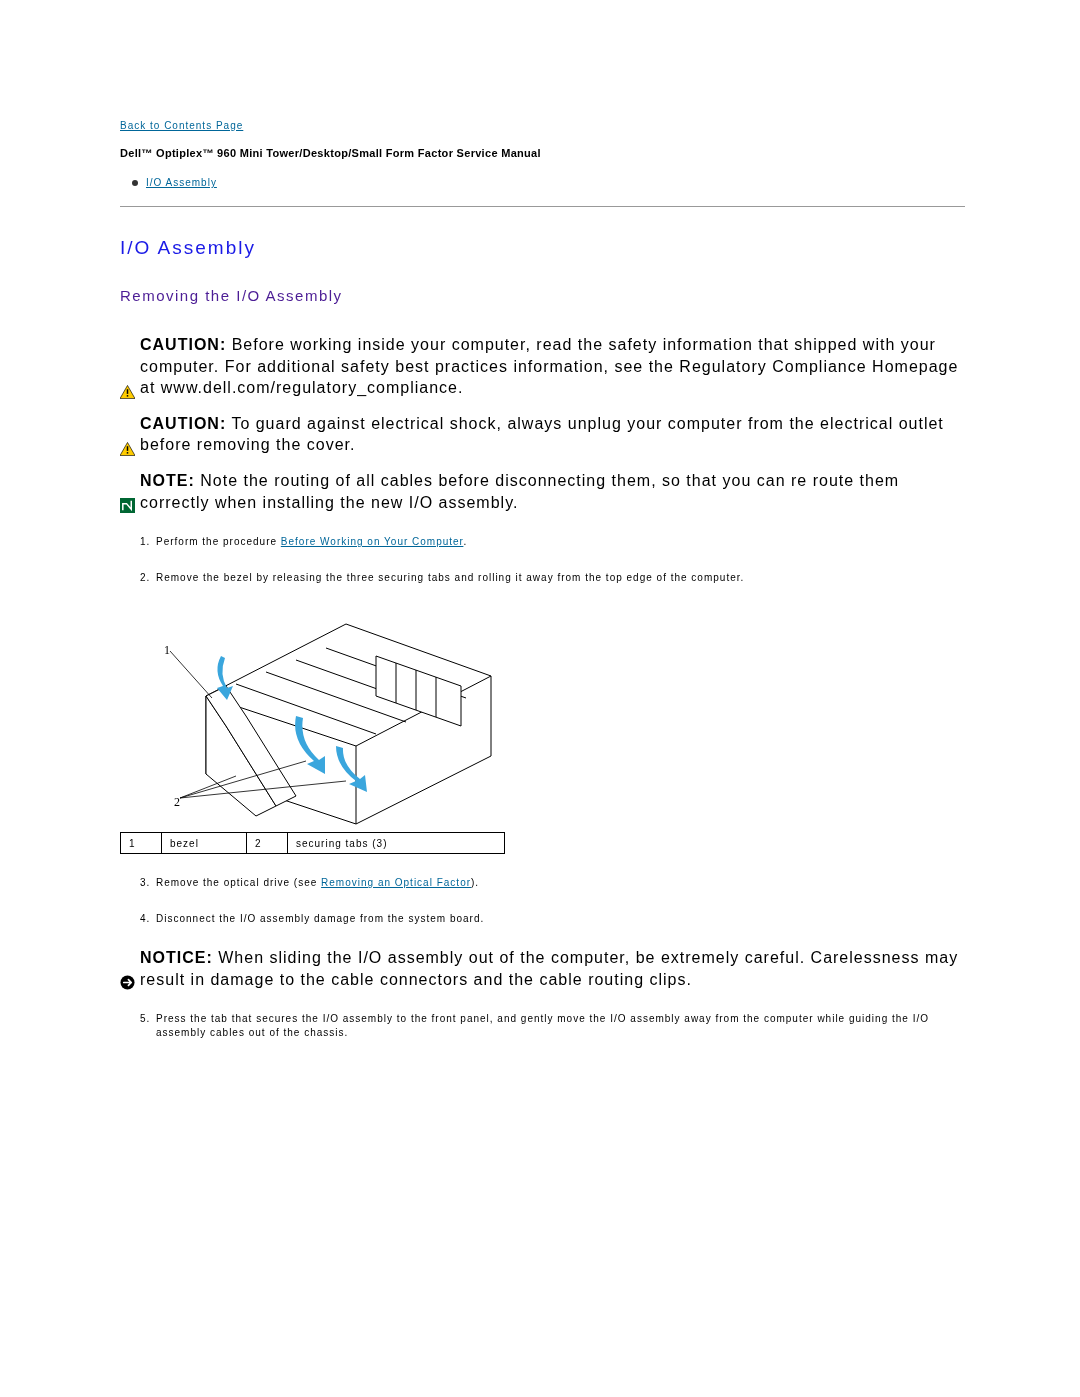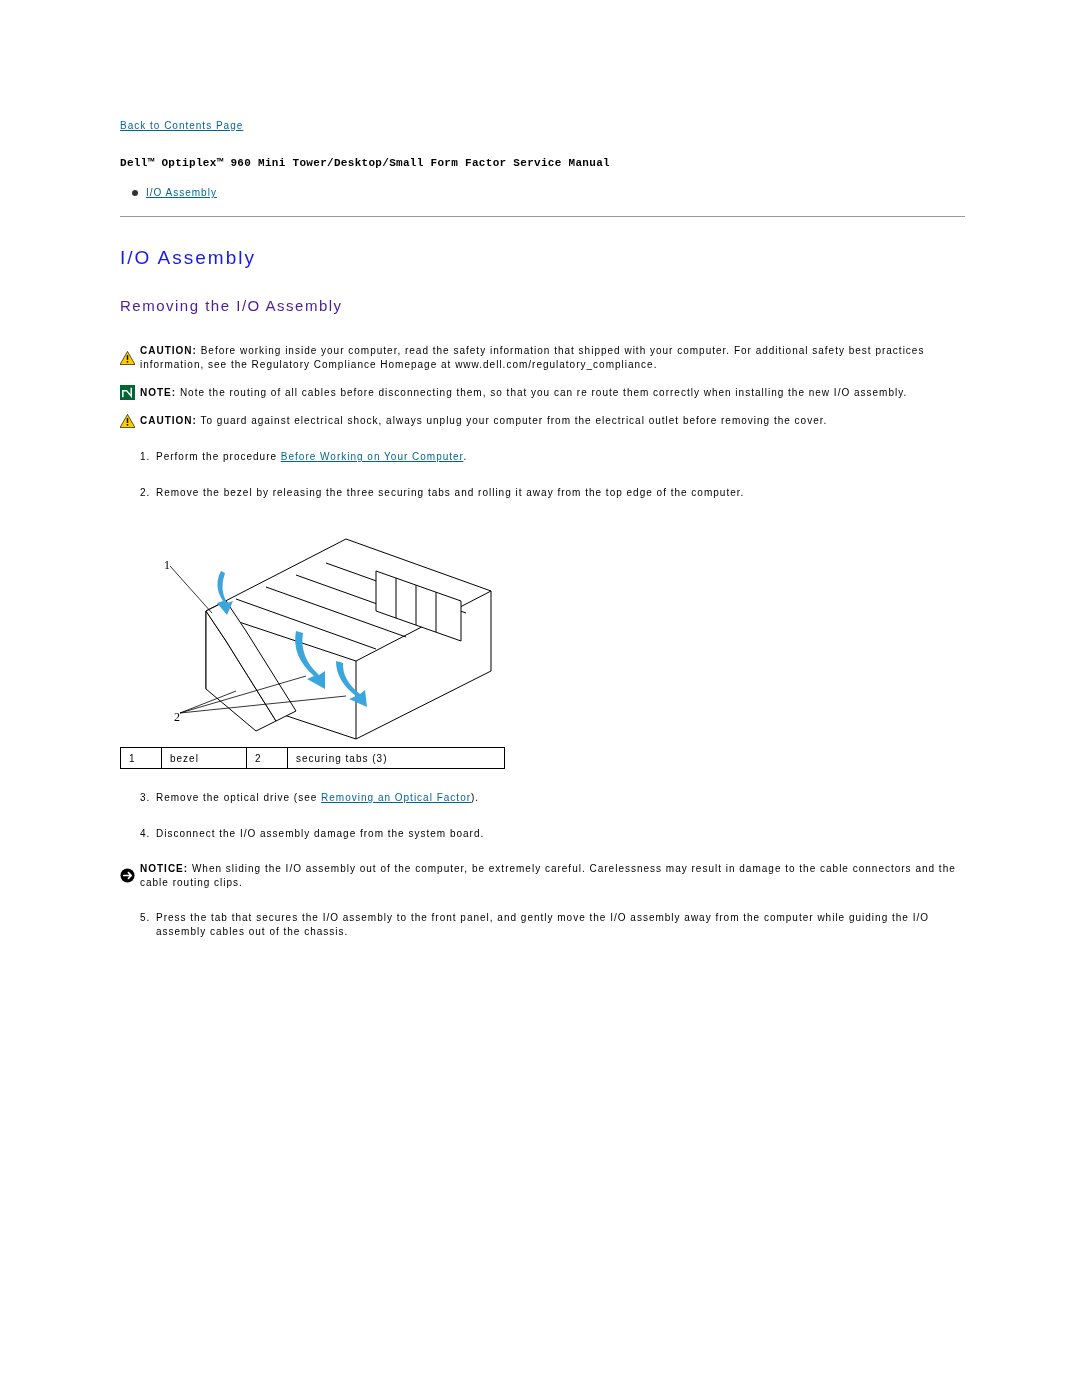--- a/index.html
+++ b/index.html
@@ -20,24 +20,23 @@
   }
   .top-link {
     color: #006699;
     text-decoration: underline;
     font-size: 10px;
     letter-spacing: 1px;
   }
   .manual-title {
     font-weight: bold;
     font-size: 11px;
-    margin-top: 26px;
+    margin-top: 16px;
     margin-bottom: 18px;
     letter-spacing: 0.3px;
-    font-family: Liberation Mono, monospace;
   }
   .toc-item {
     display: flex;
     align-items: center;
     margin-left: 12px;
     margin-bottom: 18px;
   }
   .bullet-dot {
     width: 6px;
     height: 6px;
@@ -67,23 +66,23 @@
   h3.subsection-title {
     color: #4c1d95;
     font-family: Verdana, Arial, sans-serif;
     font-weight: normal;
     font-size: 15px;
     letter-spacing: 1.5px;
     margin: 0 0 30px 0;
   }
   .alert-row {
     display: flex;
-    align-items: center;
+    align-items: flex-end;
     margin-bottom: 14px;
-    font-size: 10px;
+    font-size: 16px;
     letter-spacing: 1px;
     line-height: 1.35;
   }
   .alert-icon-cell {
     width: 20px;
     flex-shrink: 0;
   }
   .alert-text {
     flex: 1;
   }
@@ -177,42 +176,42 @@
           <rect x="7.2" y="10.3" width="1.6" height="1.6" fill="#000"></rect>
         </svg>
     </div>
     <div class="alert-text">
       <span class="caution-label">CAUTION:</span><span> Before working inside your computer, read the safety information that shipped with your computer. For additional safety best practices information, see the Regulatory Compliance Homepage at www.dell.com/regulatory_compliance.</span>
     </div>
   </div>
 
   
   <div class="alert-row">
-    <div class="alert-icon-cell note-icon">
-      <svg viewBox="0 0 16 16">
-          <rect x="0" y="0" width="16" height="16" fill="#006633"></rect>
-          <path d="M3 13 L3 6 L7 6 L12 12 L12 3" stroke="#fff" stroke-width="1.6" fill="none"></path>
-        </svg>
-    </div>
-    <div class="alert-text">
-      <span class="note-label">NOTE:</span><span> Note the routing of all cables before disconnecting them, so that you can re route them correctly when installing the new I/O assembly.</span>
-    </div>
-  </div>
-
-  
-  <div class="alert-row">
     <div class="alert-icon-cell tri-icon">
       <svg viewBox="0 0 16 14">
           <polygon points="8,0 16,14 0,14" fill="#ffcc00" stroke="#000" stroke-width="0.7"></polygon>
           <rect x="7.2" y="4" width="1.6" height="5" fill="#000"></rect>
           <rect x="7.2" y="10.3" width="1.6" height="1.6" fill="#000"></rect>
         </svg>
     </div>
     <div class="alert-text">
       <span class="caution-label">CAUTION:</span><span> To guard against electrical shock, always unplug your computer from the electrical outlet before removing the cover.</span>
+    </div>
+  </div>
+
+  
+  <div class="alert-row">
+    <div class="alert-icon-cell note-icon">
+      <svg viewBox="0 0 16 16">
+          <rect x="0" y="0" width="16" height="16" fill="#006633"></rect>
+          <path d="M3 13 L3 6 L7 6 L12 12 L12 3" stroke="#fff" stroke-width="1.6" fill="none"></path>
+        </svg>
+    </div>
+    <div class="alert-text">
+      <span class="note-label">NOTE:</span><span> Note the routing of all cables before disconnecting them, so that you can re route them correctly when installing the new I/O assembly.</span>
     </div>
   </div>
 
   
   <ol class="steps" start="1">
     <li>
       <span>Perform the procedure </span><a href="#" class="inline-link">Before Working on Your Computer</a><span>.</span>
     </li>
     <li>Remove the bezel by releasing the three securing tabs and rolling it away from the top edge of the computer.</li>
   </ol>

